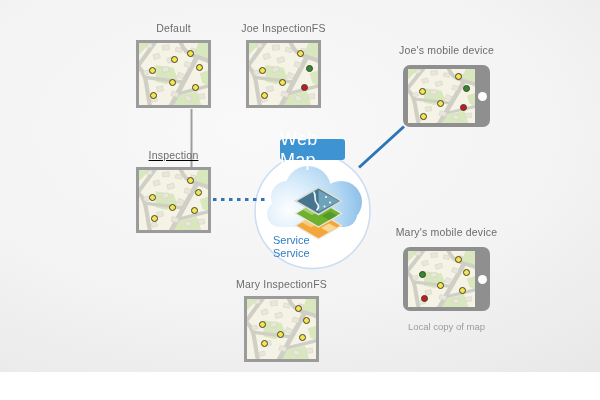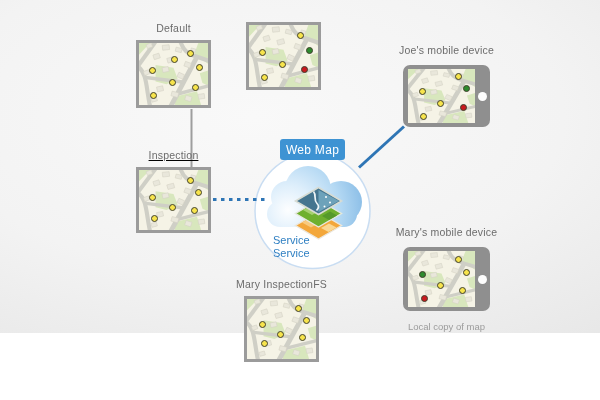--- a/index.html
+++ b/index.html
@@ -1,31 +1,31 @@
 <!DOCTYPE html>
 <html><head>
 <meta charset="utf-8">
 <style>
   html,body{margin:0;padding:0;}
   body{width:600px;height:400px;overflow:hidden;font-family:"Liberation Sans",sans-serif;}
-  #stage{position:relative;width:600px;height:333px;
+  #stage{position:relative;width:600px;height:372px;
     background:radial-gradient(130% 120% at 42% 35%, #f9f9f9 0%, #f3f3f3 40%, #e7e7e7 72%, #dbdbdc 100%);}
   svg.overlay{position:absolute;left:0;top:0;}
   .node{position:absolute;display:flex;flex-direction:column;align-items:center;}
   .label{font-size:10.5px;color:#6c6c6c;letter-spacing:.2px;text-align:center;white-space:nowrap;margin-bottom:6px;}
   .caption{font-size:9.5px;color:#9c9c9c;margin-top:10px;text-align:center;}
   .map{position:relative;box-sizing:border-box;border:3px solid #9b9b9b;background:#f5f3e6;overflow:hidden;}
   .map svg.basemap{position:absolute;left:0;top:0;width:100%;height:100%;display:block;}
   .dot{position:absolute;width:7px;height:7px;margin:-3.5px 0 0 -3.5px;border:1.2px solid #41412d;border-radius:50%;box-sizing:border-box;}
   .tablet{position:relative;background:#8f8f8f;border-radius:7px;}
   .screen{position:absolute;left:5px;top:4px;width:67px;background:#f5f3e6;overflow:hidden;}
   .screen svg.basemap{position:absolute;left:0;top:0;width:100%;height:100%;display:block;}
   .home{position:absolute;width:9px;height:9px;border-radius:50%;background:#fdfdfd;right:3.5px;top:50%;margin-top:-4.5px;}
   .webmap-badge{position:absolute;left:280px;top:139px;width:65px;height:21px;background:#3e93d3;border-radius:3px;
-    color:#fff;font-size:12px;letter-spacing:.3px;display:flex;align-items:center;justify-content:center;}
+    color:#fff;font-size:18px;letter-spacing:.3px;display:flex;align-items:center;justify-content:center;}
   .fs-label{position:absolute;left:273px;top:234px;width:56px;color:#2e7fc2;font-size:11px;line-height:1.2;}
 </style>
 </head>
 <body>
 
 <div id="stage">
 
   <svg width="0" height="0" style="position:absolute">
     <defs>
       <g id="basemap">
@@ -109,20 +109,21 @@
         <span class="dot" style="left: 75%; top: 17%; background: rgb(247, 228, 76);"></span>
         <span class="dot" style="left: 20%; top: 45%; background: rgb(247, 228, 76);"></span>
         <span class="dot" style="left: 87%; top: 40%; background: rgb(247, 228, 76);"></span>
         <span class="dot" style="left: 49%; top: 64%; background: rgb(247, 228, 76);"></span>
         <span class="dot" style="left: 82%; top: 71%; background: rgb(247, 228, 76);"></span>
         <span class="dot" style="left: 21%; top: 84%; background: rgb(247, 228, 76);"></span>
       </div>
   </div>
 
   <div class="node" style="left:221px;top:22px;width:125px;">
+    <div class="label">Joe InspectionFS</div>
     <div class="map" style="width:75px;height:68px;">
       <svg class="basemap" viewBox="0 0 100 90" preserveAspectRatio="none">
           <use href="#basemap"></use>
         </svg>
     <span class="dot" style="left: 75%; top: 17%; background: rgb(247, 228, 76);"></span>
         <span class="dot" style="left: 20%; top: 45%; background: rgb(247, 228, 76);"></span>
         <span class="dot" style="left: 87%; top: 41%; background: rgb(46, 139, 46);"></span>
         <span class="dot" style="left: 49%; top: 64%; background: rgb(247, 228, 76);"></span>
         <span class="dot" style="left: 81%; top: 71%; background: rgb(201, 25, 30);"></span>
         <span class="dot" style="left: 23%; top: 84%; background: rgb(247, 228, 76);"></span>

